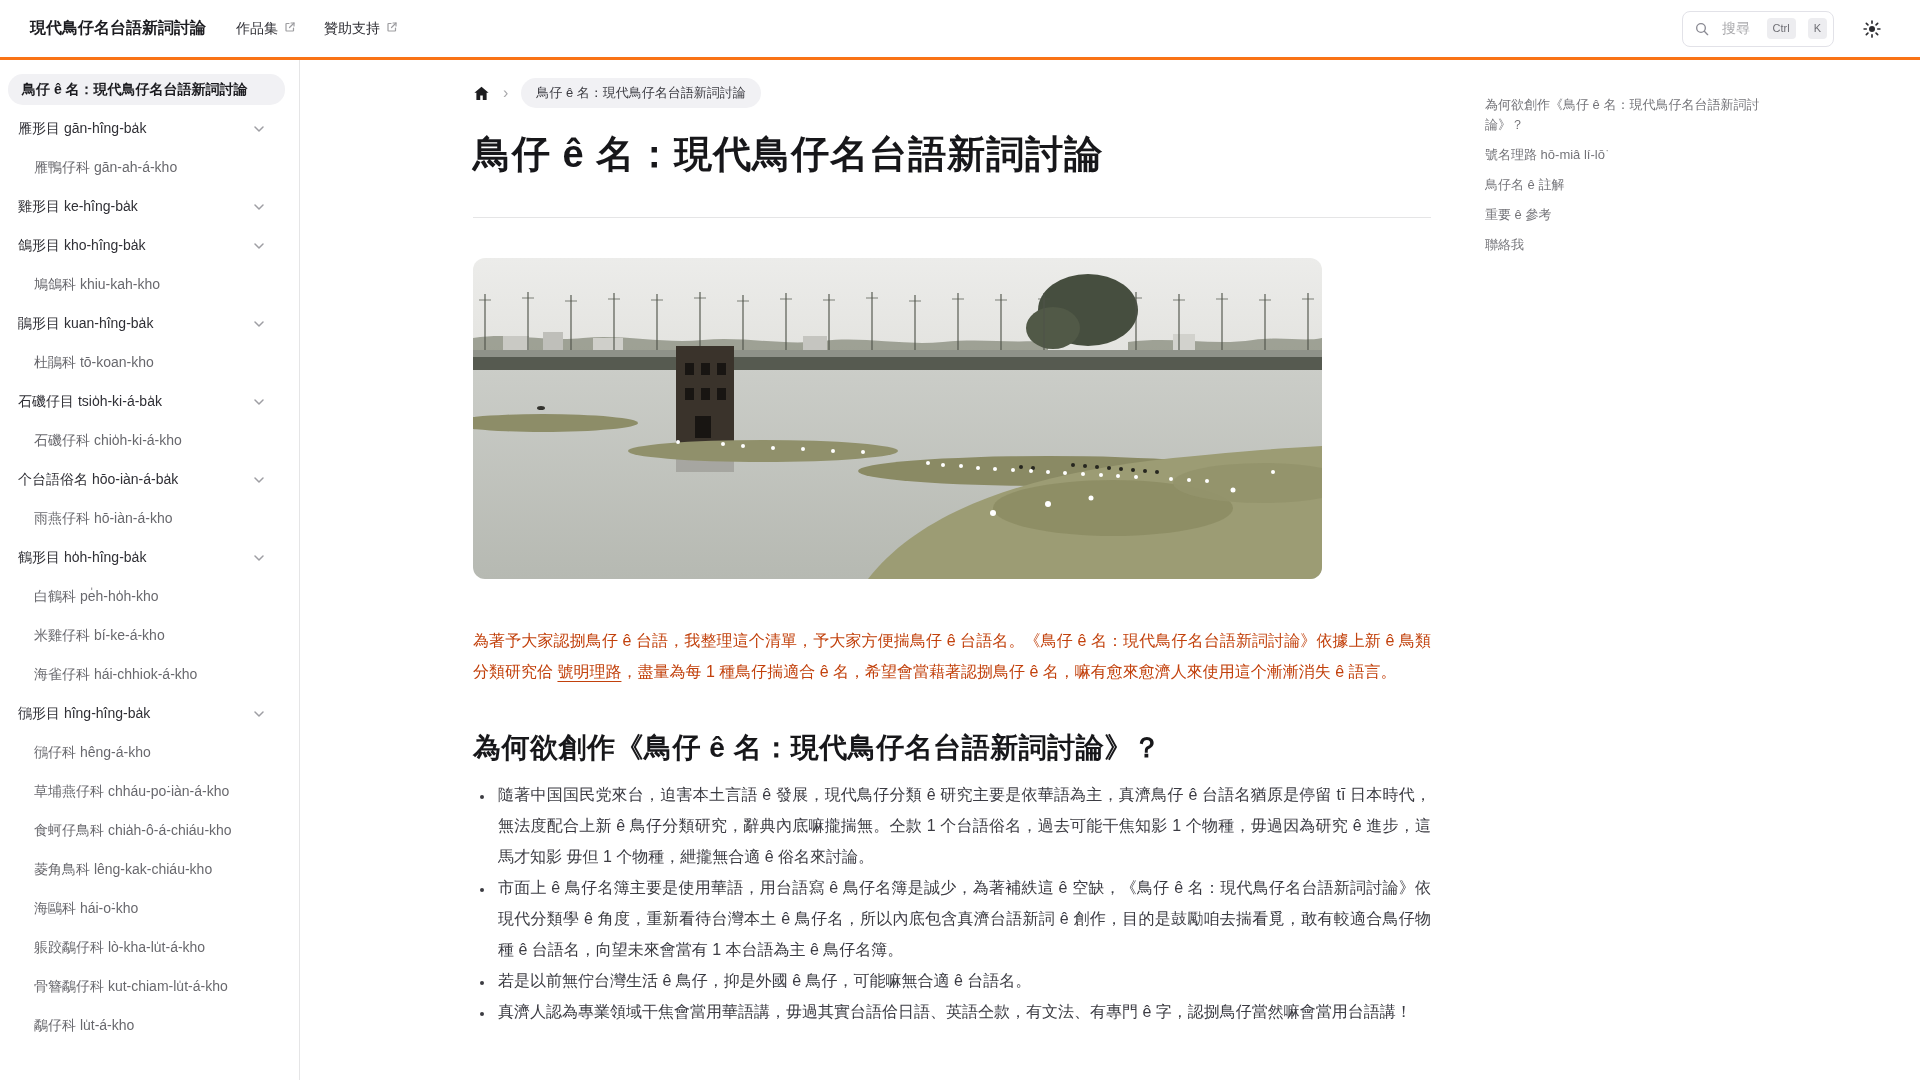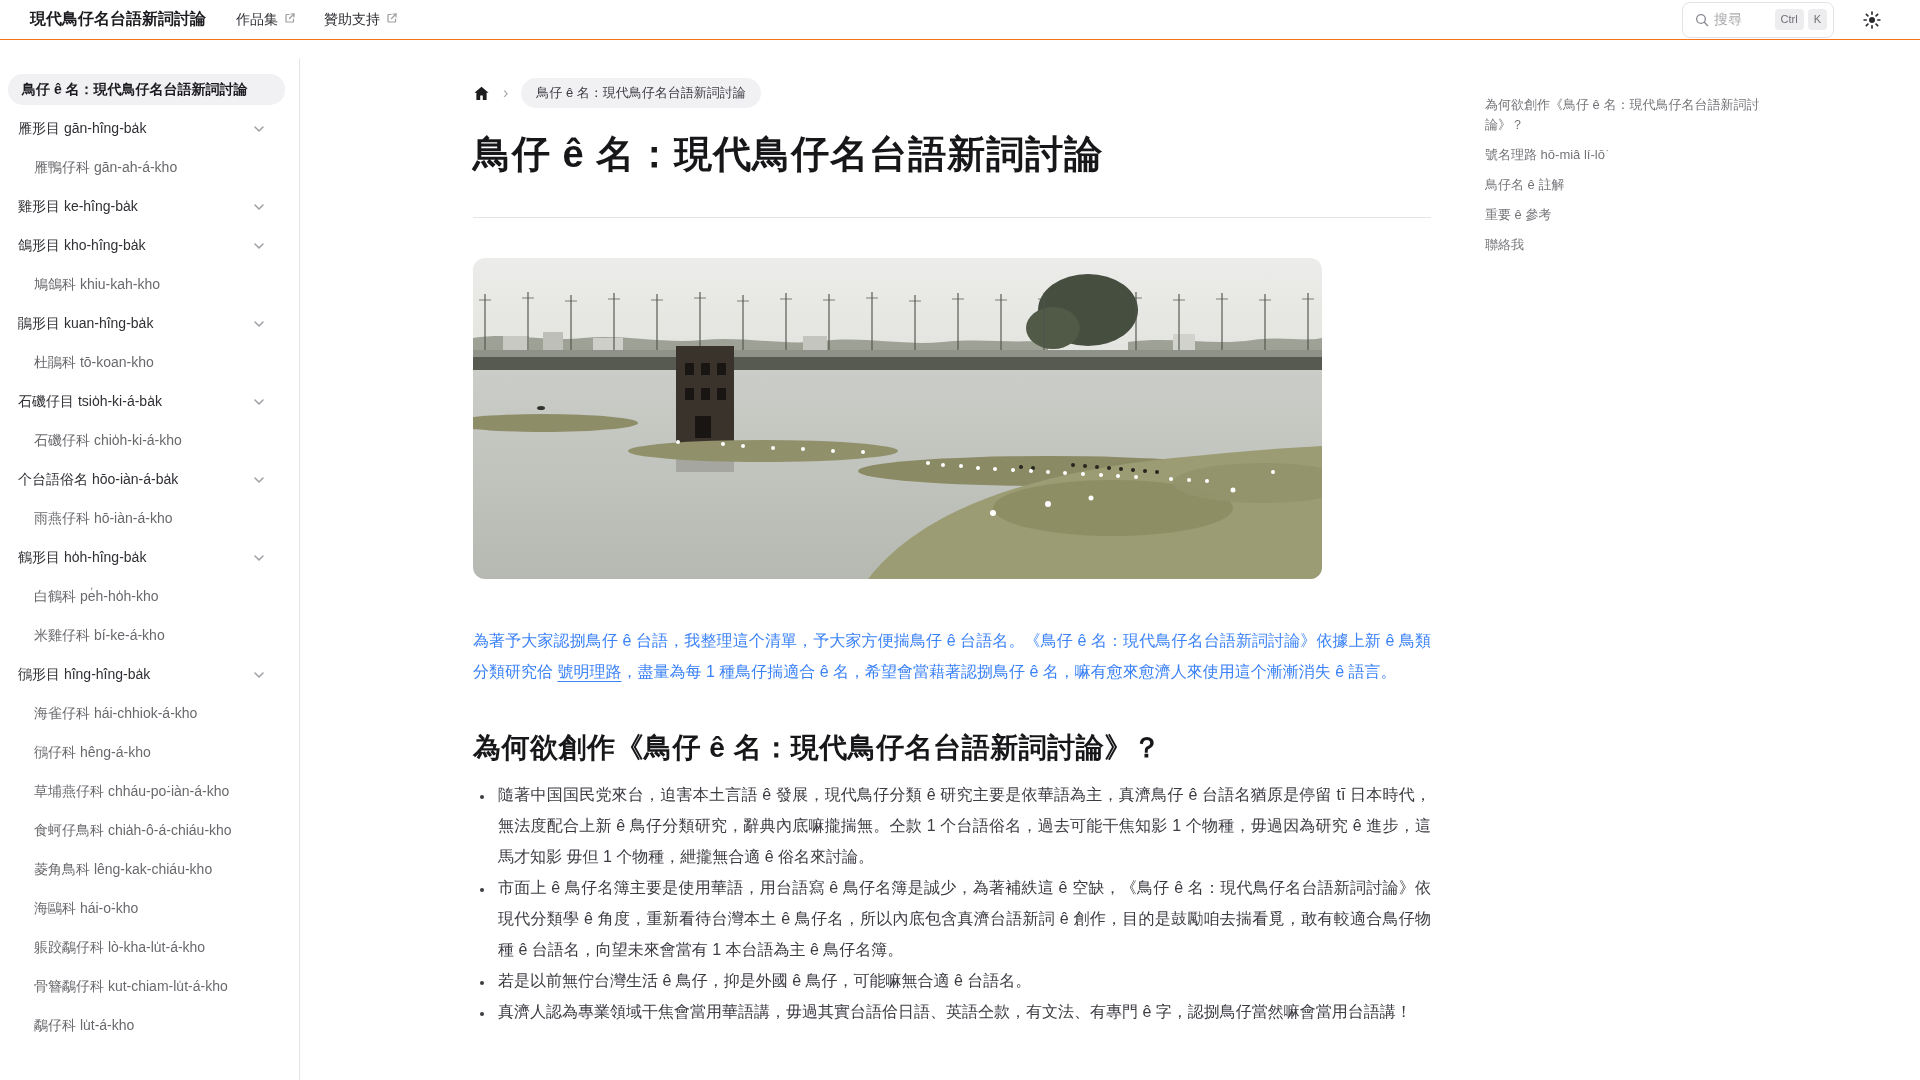--- a/index.html
+++ b/index.html
@@ -1,29 +1,29 @@
 <!DOCTYPE html>
 <html lang="nan"><head>
 <meta charset="utf-8">
 <style>
   * { margin:0; padding:0; box-sizing:border-box; }
   html,body { width:1920px; height:1080px; overflow:hidden; background:#fff;
     font-family:"Liberation Sans","DejaVu Sans",sans-serif; color:#3c3c43; }
   .page { position:relative; width:1920px; height:1080px; background:#fff; }
 
   
-  .navbar { position:absolute; top:0; left:0; right:0; height:40px; background:#fff;
-    border-bottom:1px solid #f97316; display:flex; align-items:center; padding:0 34px 0 30px; z-index:20; }
+  .navbar { position:absolute; top:0; left:0; right:0; height:60px; background:#fff;
+    border-bottom:3px solid #f97316; display:flex; align-items:center; padding:0 34px 0 30px; z-index:20; }
   .site-title { font-size:16px; font-weight:700; color:#1b1b1f; margin-right:30px; cursor:pointer; white-space:nowrap; }
   .nav-link { display:flex; align-items:flex-start; gap:6px; font-size:14px; font-weight:500;
     color:#2f2f35; margin-right:28px; cursor:pointer; white-space:nowrap; }
   .nav-link .ext { opacity:.5; }
   .nav-spacer { flex:1; }
   .search-box { width:152px; height:36px; border:1px solid #e2e2e8; border-radius:8px; background:#fff;
-    display:flex; align-items:center; gap:4px; padding:0 6px 0 11px; margin-right:24px; cursor:text; }
+    display:flex; align-items:center; gap:12px; padding:0 6px 0 11px; margin-right:24px; cursor:text; }
   .search-ph { flex:1; font-size:14px; color:rgba(60,60,67,.45); }
   .key { background:#ededf0; border-radius:4px; font-size:11px; line-height:1; color:rgba(60,60,67,.72);
     padding:5px 6px; font-weight:500;text-align:center; }
   .theme-toggle { width:28px; height:28px; display:flex; align-items:center; justify-content:center; cursor:pointer; }
 
   
   .sidebar { position:absolute; top:58px; bottom:0; left:0; width:300px; border-right:1px solid #e5e5e6;
     padding:16px 14px 0 8px; background:#fff; }
   .sb-active { background:#f1f1f4; border-radius:15px; padding:7px 14px; font-size:14px; font-weight:700;
     color:#1b1b1f; line-height:17px; cursor:pointer; }
@@ -34,21 +34,21 @@
 
   
   .content { position:absolute; top:58px; left:473px; width:958px; }
   .breadcrumb { margin-top:20px; display:flex; align-items:center; gap:13px; }
   .crumb-home { display:flex; align-items:center; cursor:pointer; }
   .crumb-sep { color:rgba(60,60,67,.45); font-size:16px; line-height:1; }
   .crumb-pill { background:#f1f1f4; border-radius:15px; padding:6px 15px; font-size:13px; color:#3a3a40; cursor:pointer; }
   .page-title { margin-top:23px; font-size:38px; line-height:46px; font-weight:700; color:#17171a; letter-spacing:1px; }
   .divider { margin-top:40px; border-top:1px solid #e5e5e6; }
   .hero { margin-top:40px; width:849px; height:321px; border-radius:12px; overflow:hidden; line-height:0; }
-  .intro { margin-top:46px; font-size:16px; line-height:31px; color:#3b82f6; text-align:justify; }
+  .intro { margin-top:46px; font-size:16px; line-height:31px; color:#c2410c; text-align:justify; }
   .intro a { color:inherit; text-decoration:underline; text-underline-offset:4px; text-decoration-thickness:1px; cursor:pointer; }
   .section-heading { margin-top:44px; font-size:28px; line-height:34px; font-weight:700; color:#17171a; letter-spacing:.5px; }
   .bullets { margin-top:14px; padding-left:21px; list-style:disc; }
   .bullets li { font-size:16px; line-height:31px; color:#3b3b42; margin-top:0; padding-left:4px; text-align:justify; }
   .bullets li::marker { color:#3b3b42; font-size:12px; }
 
   
   .toc { position:absolute; top:58px; left:1485px; width:290px; padding-top:32px; }
   .toc-item { font-size:13px; line-height:20px; color:rgba(60,60,67,.72); padding:5px 0; cursor:pointer; }
 </style>
@@ -154,27 +154,27 @@
 
       <div class="sb-row sb-group">
           <span>鶴形目 ho̍h-hîng-ba̍k</span>
           <span style="line-height:0;"><svg width="16" height="16" viewBox="0 0 24 24" fill="none" stroke="#9e9ea3" stroke-width="2.2" stroke-linecap="round" stroke-linejoin="round">
               <path d="M6 9l6 6 6-6"></path>
             </svg></span>
         </div>
       <div class="sb-row sb-sub">白鶴科 pe̍h-ho̍h-kho</div>
       <div class="sb-row sb-sub">米雞仔科 bí-ke-á-kho</div>
 
+      <div class="sb-row sb-sub">海雀仔科 hái-chhiok-á-kho</div>
       <div class="sb-row sb-group">
           <span>鴴形目 hîng-hîng-ba̍k</span>
           <span style="line-height:0;"><svg width="16" height="16" viewBox="0 0 24 24" fill="none" stroke="#9e9ea3" stroke-width="2.2" stroke-linecap="round" stroke-linejoin="round">
               <path d="M6 9l6 6 6-6"></path>
             </svg></span>
         </div>
-      <div class="sb-row sb-sub">海雀仔科 hái-chhiok-á-kho</div>
       <div class="sb-row sb-sub">鴴仔科 hêng-á-kho</div>
       <div class="sb-row sb-sub">草埔燕仔科 chháu-po͘-iàn-á-kho</div>
       <div class="sb-row sb-sub">食蚵仔鳥科 chia̍h-ô-á-chiáu-kho</div>
       <div class="sb-row sb-sub">菱角鳥科 lêng-kak-chiáu-kho</div>
       <div class="sb-row sb-sub">海鷗科 hái-o͘-kho</div>
       <div class="sb-row sb-sub">躼跤鷸仔科 lò-kha-lu̍t-á-kho</div>
       <div class="sb-row sb-sub">骨簪鷸仔科 kut-chiam-lu̍t-á-kho</div>
       <div class="sb-row sb-sub">鷸仔科 lu̍t-á-kho</div>
 
     </div>

